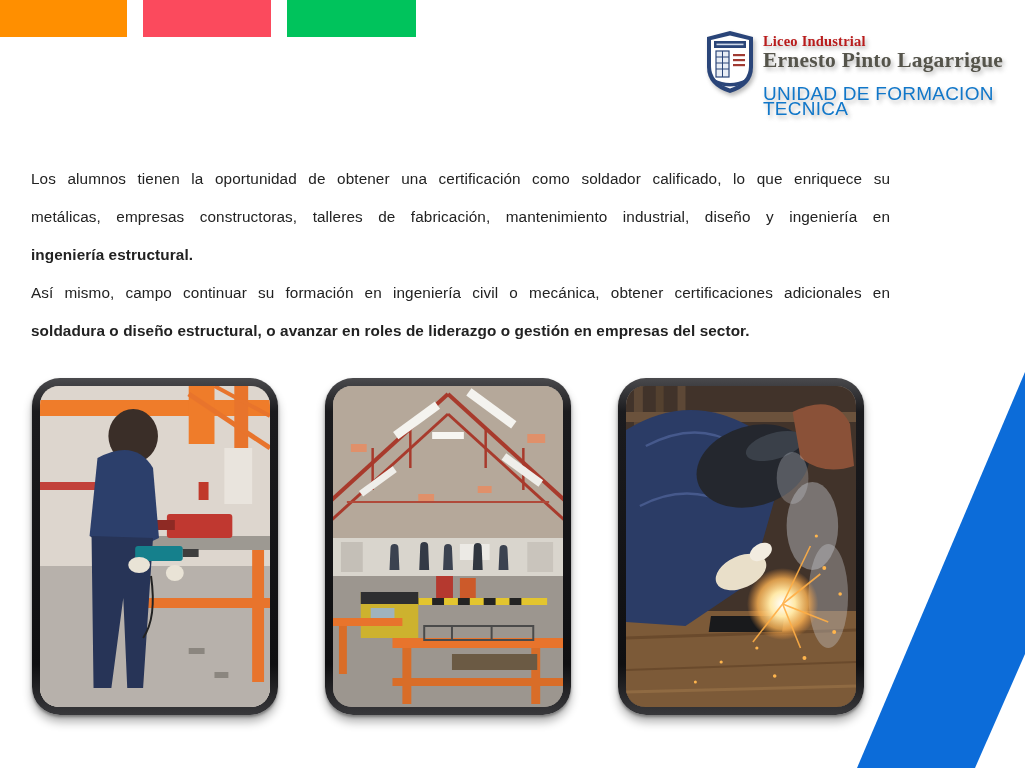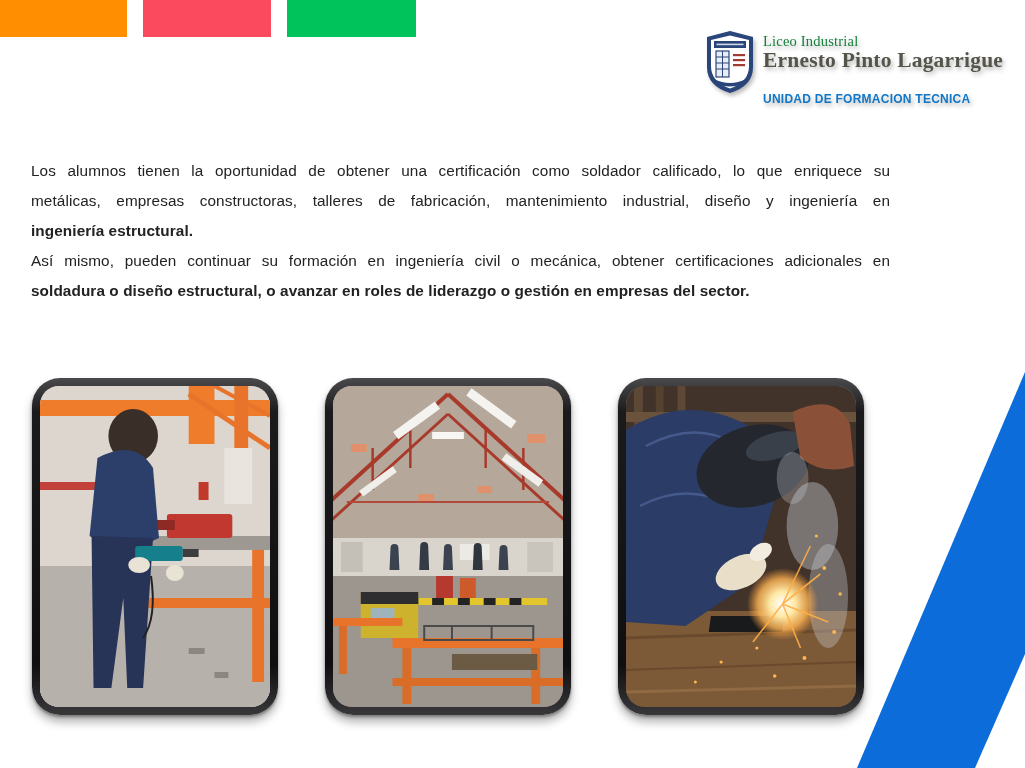--- a/index.html
+++ b/index.html
@@ -12,28 +12,28 @@
   .bar1{left:0;width:127px;}
   .bar2{left:143px;width:128px;}
   .bar3{left:287px;width:129px;}
   
   .logo{
     position:absolute;left:704px;top:30px;display:flex;align-items:flex-start;gap:7px;
     filter:drop-shadow(2px 3px 2px rgba(100,100,100,.45));
   }
   .logo svg{display:block;}
   .logo-text{padding-top:3px;}
-  .logo-line1{font-family:"Liberation Serif",serif;font-weight:normal;font-size:14.5px;color:#15803d;line-height:16px;letter-spacing:.2px;}
+  .logo-line1{font-family:"Liberation Serif",serif;font-weight:bold;font-size:14.5px;color:#b91c1c;line-height:16px;letter-spacing:.2px;}
   .logo-line2{font-family:"Liberation Serif",serif;font-weight:bold;font-size:21.5px;color:#55544b;line-height:23px;letter-spacing:.2px;}
-  .logo-line3{font-weight:bold;font-size:12px;line-height:15px;letter-spacing:.25px;margin-top:20px;}
+  .logo-line3{font-weight:normal;font-size:19px;line-height:15px;letter-spacing:.25px;margin-top:14px;}
   
   .content{position:absolute;left:31px;top:156px;width:859px;color:#222222;}
   .jline{
     height:30px;line-height:30px;font-size:15.3px;letter-spacing:.1px;
-    text-align:justify;text-align-last:justify;white-space:nowrap;overflow:visible;
+    text-align:justify;text-align-last:justify;white-space:nowrap;overflow:visible;margin-top:8px;
   }
   .jline.last{text-align-last:left;font-weight:bold;}
   
   .frame{
     position:absolute;top:378px;width:246px;height:337px;box-sizing:border-box;
     padding:8px;border-radius:28px;
     background:linear-gradient(180deg,#4a4a4d 0%,#1b1b1e 10%,#0f0f11 85%,#38383b 100%);
     box-shadow:0 7px 10px rgba(0,0,0,.30),0 2px 3px rgba(0,0,0,.35);
   }
   .frame-1{left:32px;}
@@ -78,21 +78,21 @@
     </div>
   </div>
 
   <div class="content">
     <div>
       <div class="jline">Los alumnos tienen la oportunidad de obtener una certificación como soldador calificado, lo que enriquece su</div>
       <div class="jline">metálicas, empresas constructoras, talleres de fabricación, mantenimiento industrial, diseño y ingeniería en</div>
       <div class="jline last">ingeniería estructural.</div>
     </div>
     <div>
-      <div class="jline">Así mismo, pueden  continuar su formación  en ingeniería civil o mecánica, obtener certificaciones adicionales en</div>
+      <div class="jline">Así mismo, campo  continuar su formación  en ingeniería civil o mecánica, obtener certificaciones adicionales en</div>
       <div class="jline last">soldadura o diseño estructural, o avanzar en roles de liderazgo o gestión en empresas del sector.</div>
     </div>
   </div>
 
   <div class="frame frame-1">
     <div class="screen">
       <svg viewBox="0 0 232 321" preserveAspectRatio="none">
         <rect width="232" height="321" fill="#ddd6ce"></rect>
         <rect y="180" width="232" height="141" fill="#b7b1ab"></rect>
         <rect x="0" y="14" width="232" height="16" fill="#ef7c2a"></rect>

